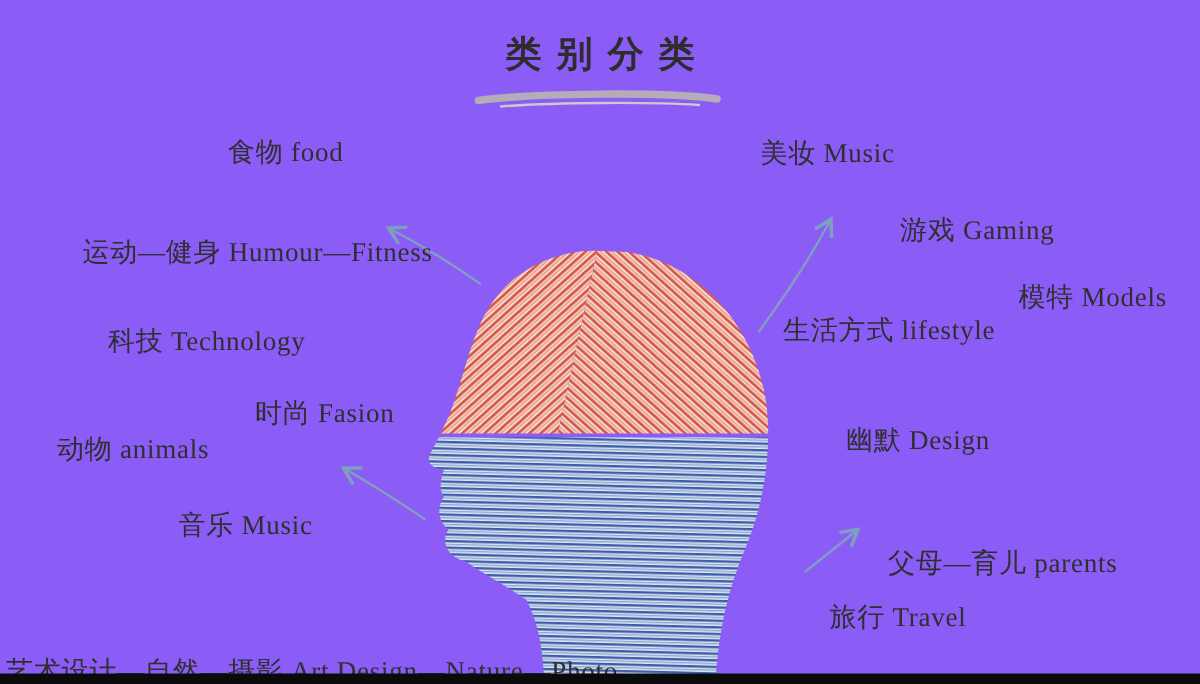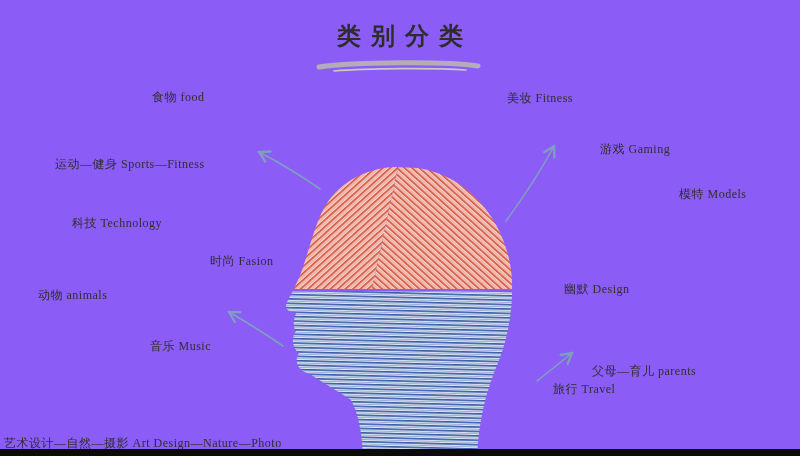--- a/index.html
+++ b/index.html
@@ -29,21 +29,21 @@
     text-align: center;
     font-size: 24px;
     font-weight: bold;
     letter-spacing: 10px;
     text-indent: 10px;
     color: #2d2d2d;
     white-space: nowrap;
   }
   .label {
     position: absolute;
-    font-size: 12px;
+    font-size: 18px;
     color: #2f2f2f;
     white-space: nowrap;
     letter-spacing: 0.5px;
   }
   .bottom-bar {
     position: absolute;
     left: 0; right: 0; bottom: 0;
     height: 7px;
     background: #0b0b0b;
   }
@@ -104,27 +104,28 @@
       <path d="M 320,189 Q 290,168 259,152" marker-end="url(#ah)"></path>
       <path d="M 506,221 Q 536,180 554,146" marker-end="url(#ah)"></path>
       <path d="M 283,346 Q 255,327 229,312" marker-end="url(#ah)"></path>
       <path d="M 537,381 Q 557,365 572,353" marker-end="url(#ah)"></path>
     </g>
   </svg>
 
   <h1 class="title">类别分类</h1>
 
   <div class="label" style="left:152px; top:89px;">食物 food</div>
-  <div class="label" style="left:507px; top:90px;">美妆 Fitness</div>
+  <div class="label" style="left:507px; top:90px;">美妆 Music</div>
   <div class="label" style="left:600px; top:141px;">游戏 Gaming</div>
-  <div class="label" style="left:55px;  top:156px;">运动—健身 Sports—Fitness</div>
+  <div class="label" style="left:55px;  top:156px;">运动—健身 Humour—Fitness</div>
   <div class="label" style="left:72px;  top:215px;">科技 Technology</div>
   <div class="label" style="left:679px; top:186px;">模特 Models</div>
-  <div class="label" style="left:170px; top:253px;margin-left:40px;">时尚 Fasion</div>
+  <div class="label" style="left:522px; top:208px;">生活方式 lifestyle</div>
+  <div class="label" style="left:170px; top:263px;">时尚 Fasion</div>
   <div class="label" style="left:564px; top:281px;">幽默  Design</div>
   <div class="label" style="left:38px;  top:287px;">动物 animals</div>
-  <div class="label" style="left:119px; top:338px;margin-left:31px;">音乐 Music</div>
+  <div class="label" style="left:119px; top:338px;">音乐 Music</div>
   <div class="label" style="left:592px; top:363px;text-align:center;">父母—育儿 parents</div>
   <div class="label" style="left:4px;   top:395px;margin-top:40px;">艺术设计—自然—摄影 Art Design—Nature—Photo</div>
-  <div class="label" style="left:553px; top:381px;">旅行 Travel</div>
+  <div class="label" style="left:553px; top:399px;">旅行 Travel</div>
 
   <div class="bottom-bar"></div>
 </div>
 
 </body></html>

